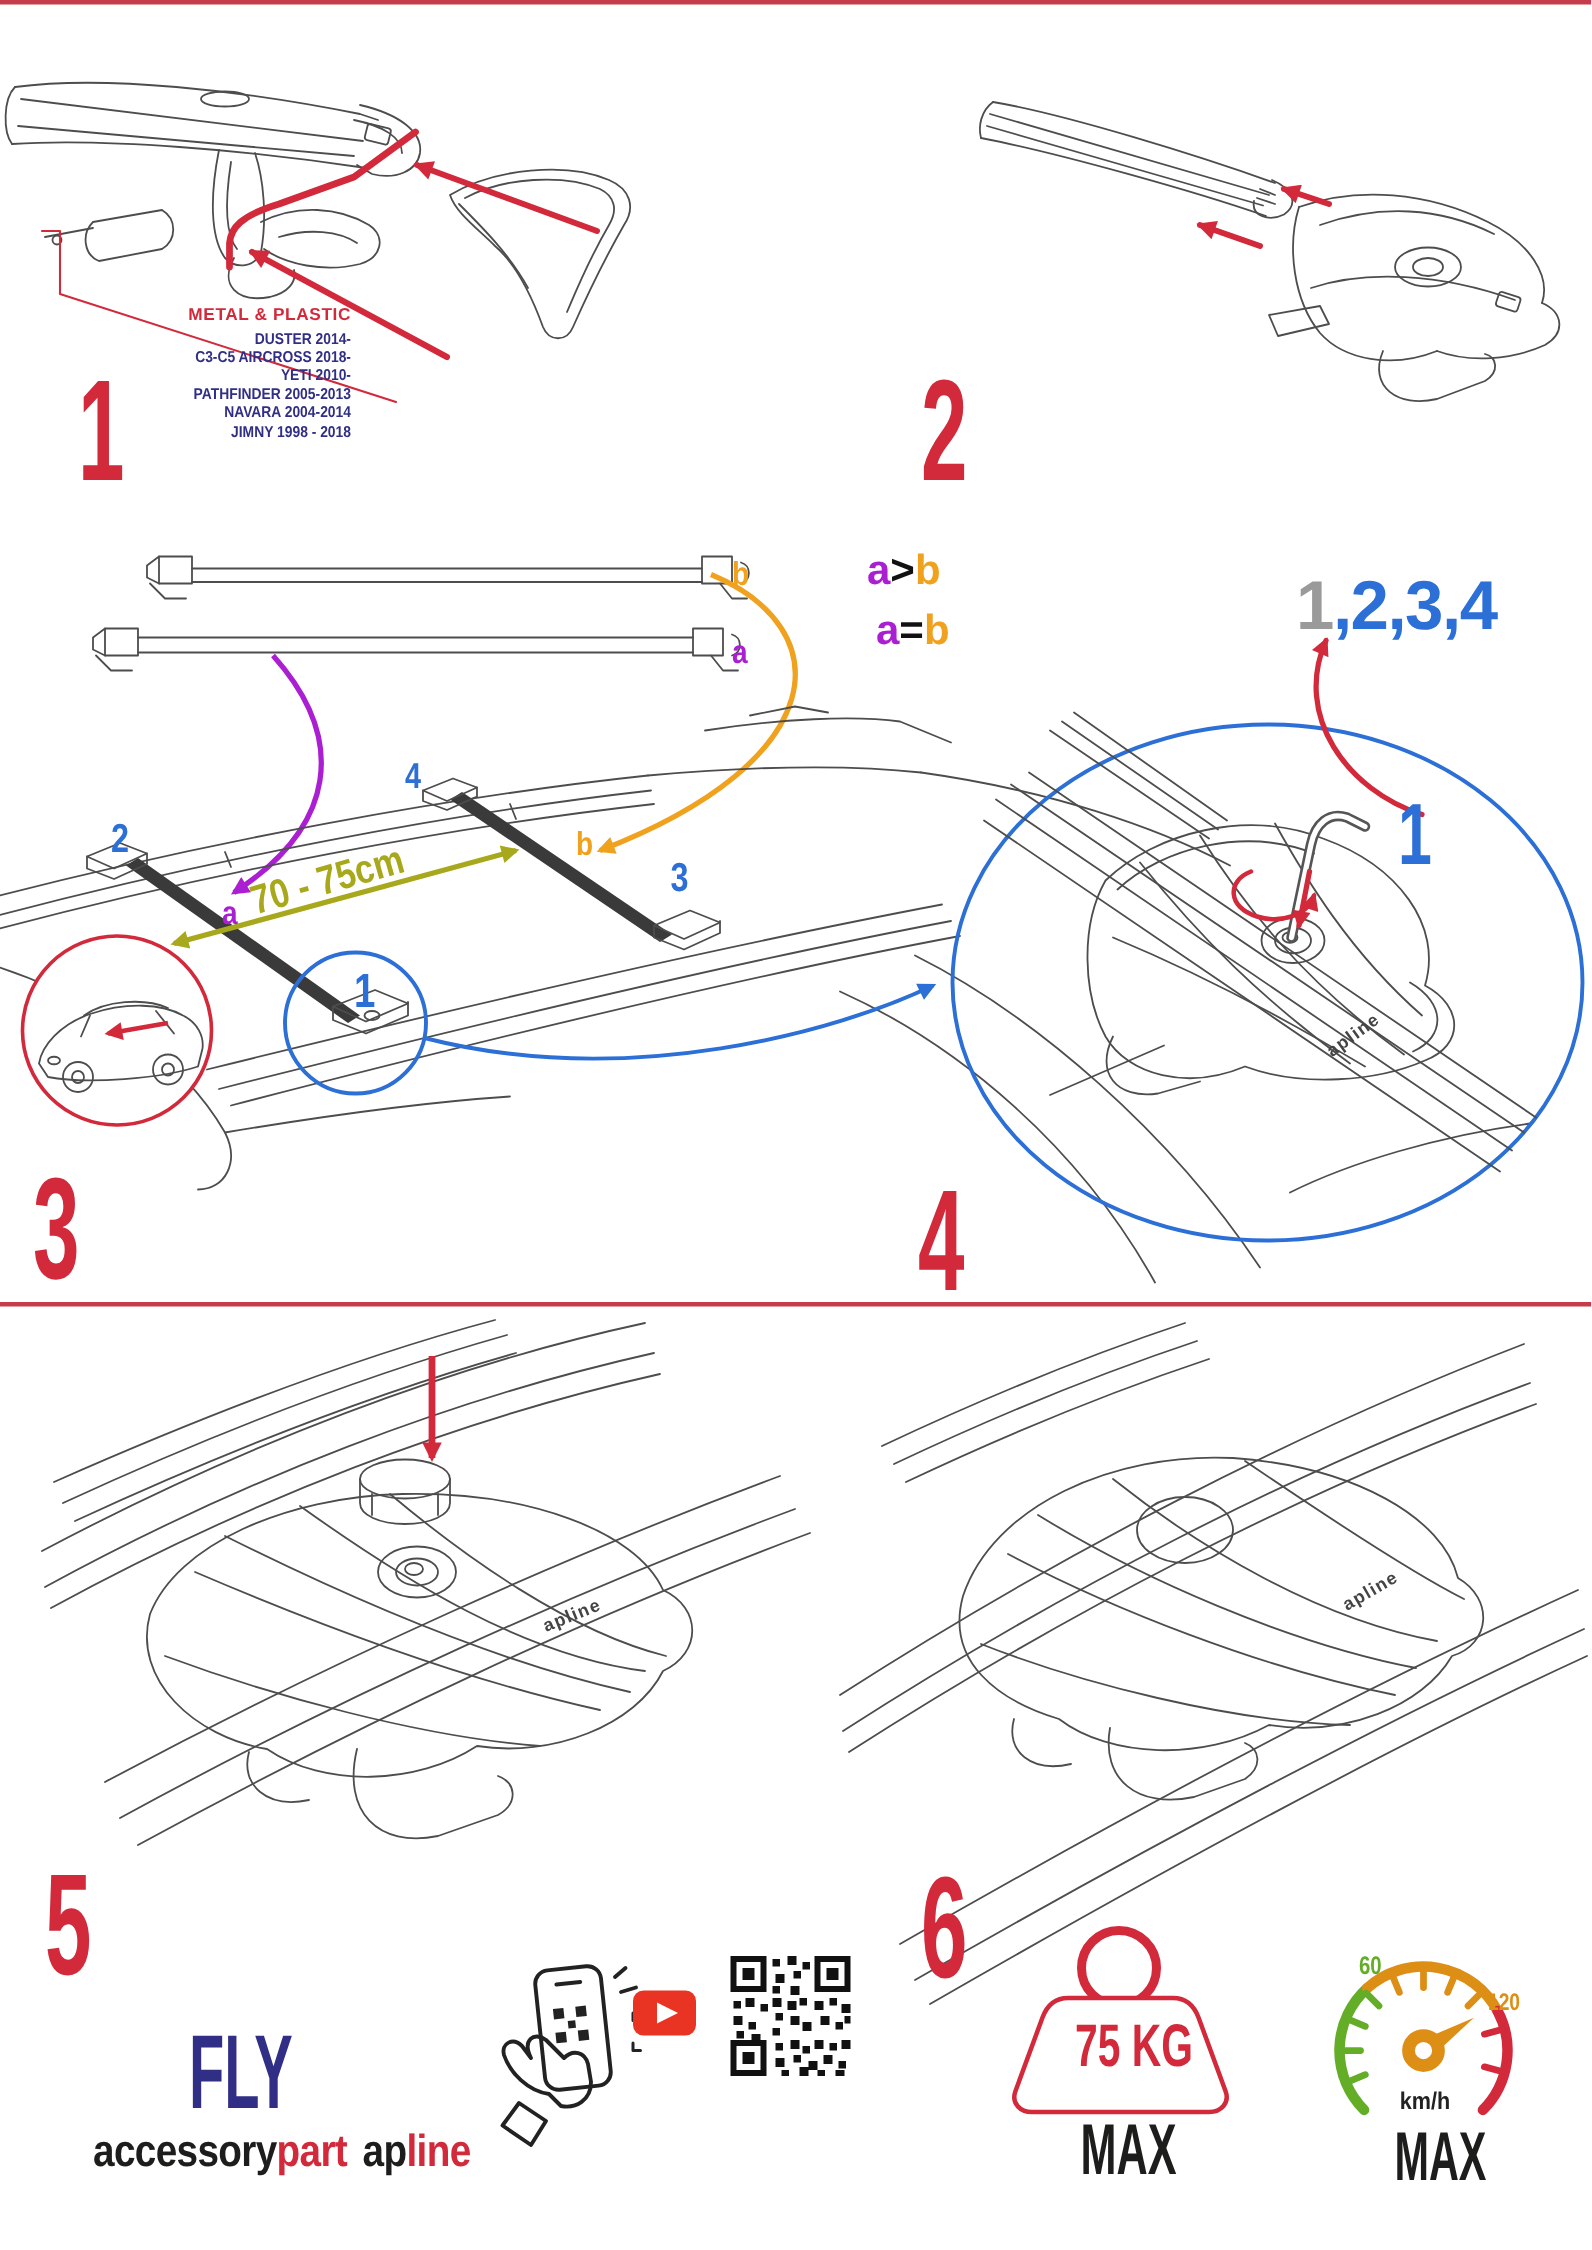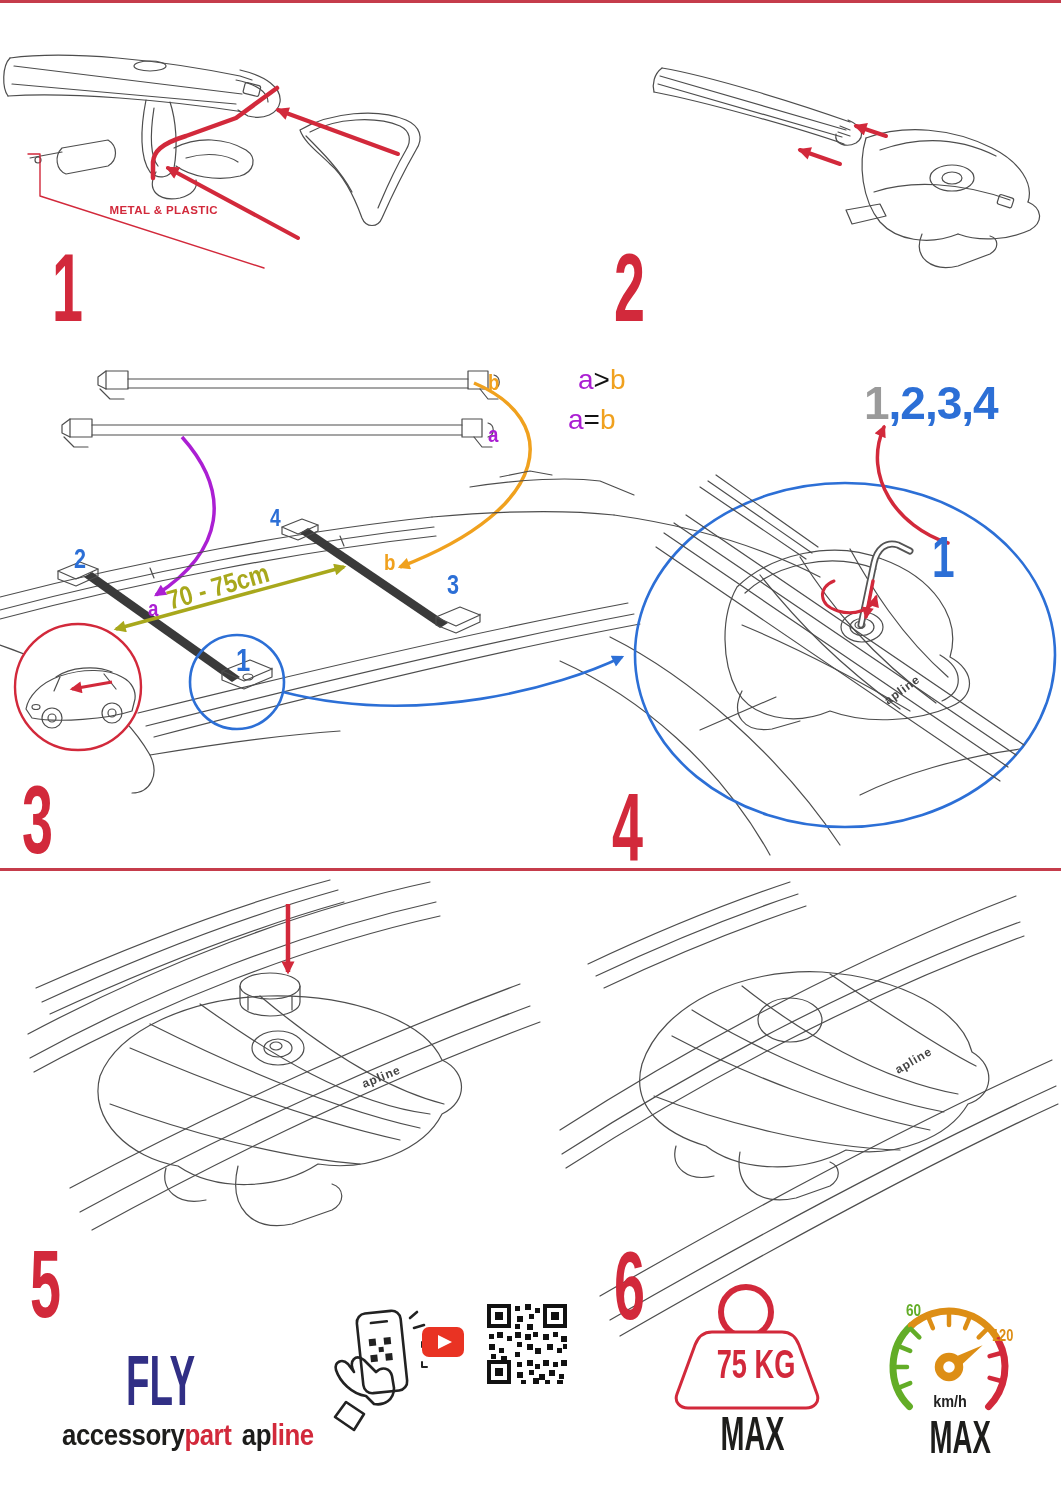--- a/index.html
+++ b/index.html
@@ -20,21 +20,21 @@
   html,body{background:#fff}
   body{font-family:"Liberation Sans",sans-serif}
   #canvas{position:relative;width:1061px;height:1500px;margin:0 auto;background:#fff;overflow:hidden}
   svg.sec{position:absolute;left:0}
   .ln path,.ln ellipse,.ln circle,.ln rect,.ln line{fill:none;stroke:var(--ink);stroke-width:1.2;stroke-linecap:round;stroke-linejoin:round}
   .lbl{position:absolute;line-height:1;white-space:nowrap}
   .stepnum{font-size:96px;font-weight:bold;color:var(--red);transform:scaleX(.58);transform-origin:0 0;letter-spacing:-2px}
   .divider{position:absolute;left:0;width:1061px;height:3px;background:var(--divider)}
   .mat{font-size:11.5px;font-weight:bold;color:var(--red);letter-spacing:.4px}
   .models div{font-size:10.5px;font-weight:bold;color:var(--navy);line-height:12.4px;transform:scaleX(.88);transform-origin:100% 0}
-  .legend{font-size:28px;font-weight:normal}
+  .legend{font-size:28px;font-weight:bold}
   .legend .a{color:var(--purple)} .legend .op{color:#111} .legend .b{color:var(--orange)}
   .seq{font-size:46px;font-weight:bold;letter-spacing:-1px}
   .seq .first{color:var(--gray)} .seq .rest{color:var(--blue)}
   .posnum{font-weight:bold;color:var(--blue);transform:scaleX(.8);transform-origin:0 0}
   .ab{font-weight:bold;transform:scaleX(.85);transform-origin:0 0}
   .dist{font-size:27px;font-weight:bold;color:var(--olive);transform:rotate(-16deg) scaleX(.85);transform-origin:0 50%}
   .brand-sm{font-family:"Liberation Sans",sans-serif;font-size:12px;font-weight:bold;fill:#444;letter-spacing:1px}
   .fly{font-size:70px;font-weight:bold;color:var(--navy);transform:scaleX(.55);transform-origin:0 0}
   .brandline{font-size:30px;font-weight:bold;letter-spacing:-.5px;transform:scaleX(.86);transform-origin:0 0;color:#1d1d1b}
   .brandline .r{color:var(--red)}
@@ -366,31 +366,39 @@
     </g>
   </svg>
 
   <div class="lbl stepnum" style="left:52px;top:240px">1</div>
   <div class="lbl stepnum" style="left:614px;top:240px">2</div>
   <div class="lbl stepnum" style="left:22px;top:772px">3</div>
   <div class="lbl stepnum" style="left:612px;top:780px">4</div>
   <div class="lbl stepnum" style="left:30px;top:1236px">5</div>
   <div class="lbl stepnum" style="left:614px;top:1238px">6</div>
 
-  <div class="lbl" style="left:40px;top:205px;width:178px;text-align:right">
+  <div class="lbl" style="left:56px;top:205px;width:178px;text-align:right">
     <div class="mat">METAL &amp; PLASTIC</div>
+    <div class="models" style="margin-top:3px">
+      <div>DUSTER 2014-</div>
+      <div>C3-C5 AIRCROSS 2018-</div>
+      <div>YETI 2010-</div>
+      <div>PATHFINDER 2005-2013</div>
+      <div>NAVARA 2004-2014</div>
+      <div>JIMNY 1998 - 2018</div>
+    </div>
   </div>
 
   <div class="lbl ab" style="left:488px;top:372px;font-size:22px;color:var(--orange)">b</div>
   <div class="lbl ab" style="left:488px;top:424px;font-size:22px;color:var(--purple)">a</div>
 
   <div class="lbl legend" style="left:578px;top:366px">
     <span class="a">a</span><span class="op">&gt;</span><span class="b">b</span>
   </div>
-  <div class="lbl legend" style="left:568px;top:406px">
+  <div class="lbl legend" style="left:584px;top:406px">
     <span class="a">a</span><span class="op">=</span><span class="b">b</span>
   </div>
 
   <div class="lbl seq" style="left:864px;top:380px">
     <span class="first">1</span><span class="rest">,2,3,4</span>
   </div>
 
   <div class="lbl posnum" style="left:74px;top:546px;font-size:27px">2</div>
   <div class="lbl posnum" style="left:270px;top:506px;font-size:24px">4</div>
   <div class="lbl ab" style="left:384px;top:552px;font-size:22px;color:var(--orange)">b</div>

